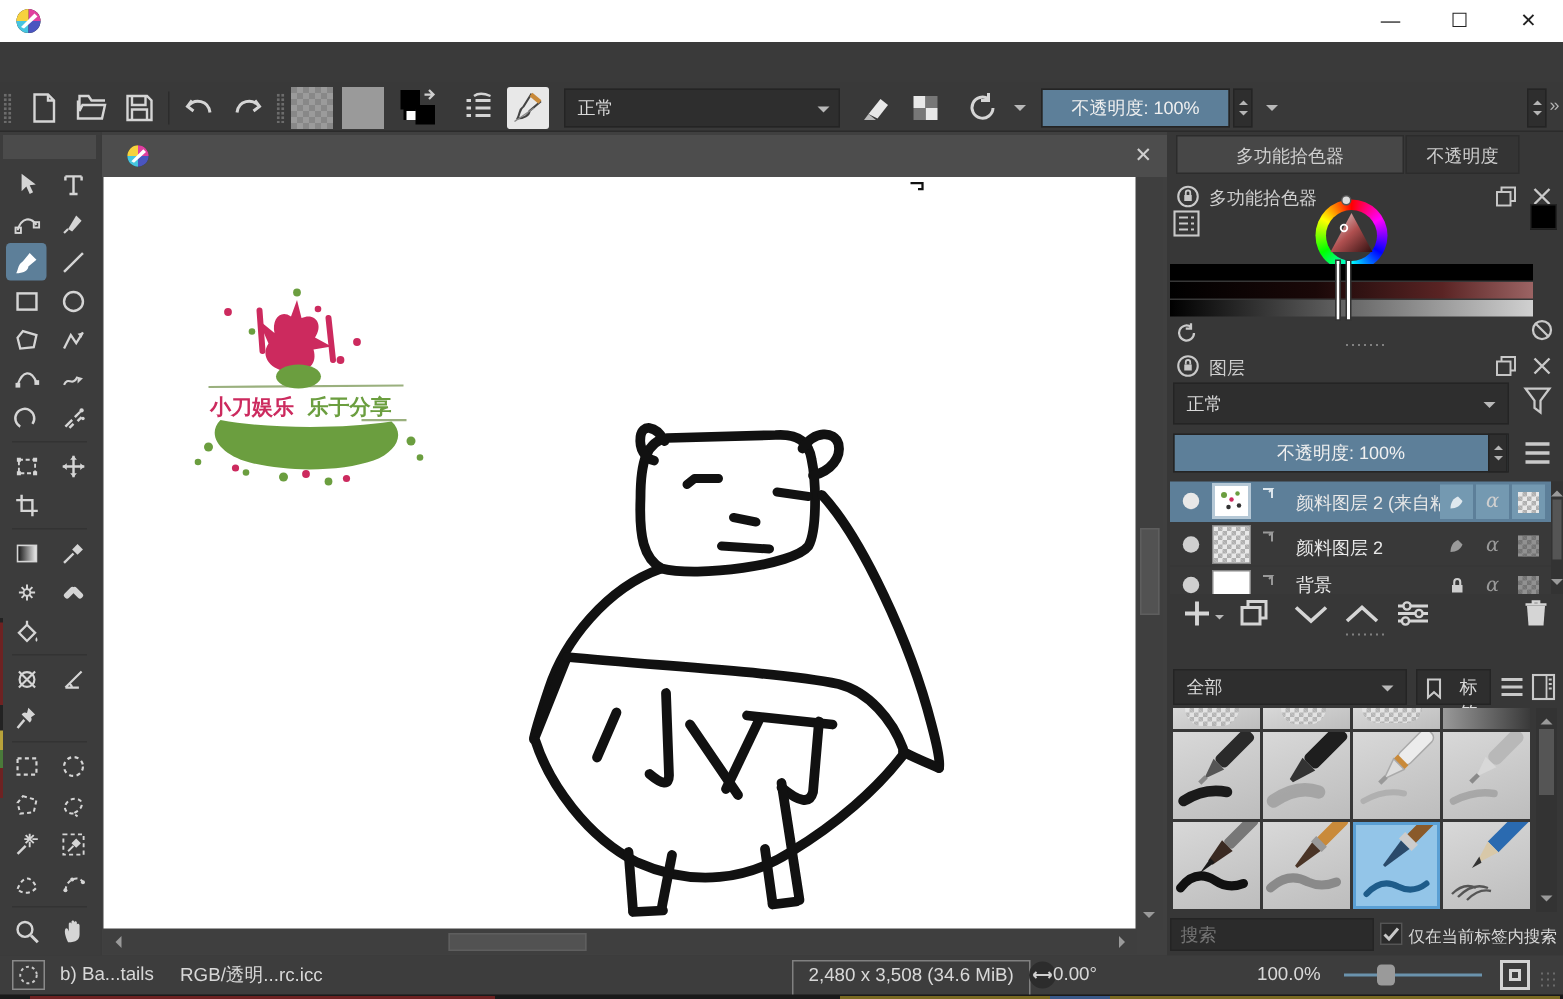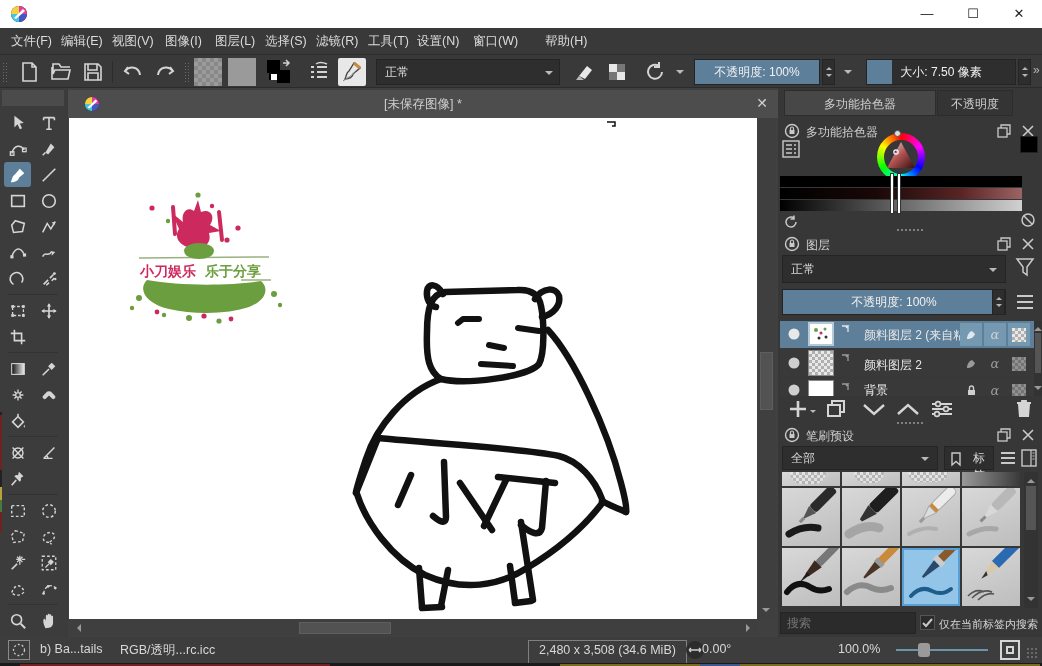--- a/index.html
+++ b/index.html
@@ -66,33 +66,20 @@
       <path d="M1,9 A8,8 0 0 1 9,1 L9,9 Z" fill="#f7d23e"></path>
       <path d="M9,17 A8,8 0 0 1 1,9 L9,9 Z" fill="#45c5e0"></path>
       <path d="M17,9 A8,8 0 0 1 9,17 L9,9 Z" fill="#4a55c0"></path>
       <path d="M4,13 L13,4 L15,6 L6,14 Z" fill="#fff"></path>
     </svg>
     <div class="winbtn" style="right:92px">—</div>
     <div class="winbtn" style="right:46px">☐</div>
     <div class="winbtn" style="right:0">✕</div>
   </div>
 
-  <div id="menubar">
-    <span class="menu-item" style="left:2px">文件(F)</span>
-    <span class="menu-item" style="left:52px">编辑(E)</span>
-    <span class="menu-item" style="left:103px">视图(V)</span>
-    <span class="menu-item" style="left:156px">图像(I)</span>
-    <span class="menu-item" style="left:206px">图层(L)</span>
-    <span class="menu-item" style="left:256px">选择(S)</span>
-    <span class="menu-item" style="left:307px">滤镜(R)</span>
-    <span class="menu-item" style="left:359px">工具(T)</span>
-    <span class="menu-item" style="left:408px">设置(N)</span>
-    <span class="menu-item" style="left:464px">窗口(W)</span>
-    <span class="menu-item" style="left:536px">帮助(H)</span>
-  </div>
 
   <div id="toolbar">
     <div class="grip" style="left:2px"></div>
     <svg class="tbtn" style="left:16px" viewBox="0 0 26 26">
         <path d="M7,4 h9 l4,4 v14 h-13 z M16,4 v4 h4" fill="none" stroke="#d5d5d5" stroke-width="1.6"></path>
       </svg>
     <svg class="tbtn" style="left:48px" viewBox="0 0 26 26">
         <path d="M4,8 v12 h16 l2,-9 h-15 l-2,4 v-10 h6 l2,3 h9" fill="none" stroke="#d5d5d5" stroke-width="1.6"></path>
       </svg>
     <svg class="tbtn" style="left:80px" viewBox="0 0 26 26">
@@ -143,24 +130,20 @@
     <svg class="tbtn" style="left:642px" viewBox="0 0 26 26">
         <path d="M20,13 a7,7 0 1 1 -3,-6 M17,3 v5 h-5" fill="none" stroke="#d5d5d5" stroke-width="2"></path>
       </svg>
     <i class="dar" style="left:676px;top:15px"></i>
     <div class="slider" style="left:694px;top:4px;width:126px;height:26px">
       <div class="fill" style="width:100%"></div>
       <div class="lbl">不透明度: 100%</div>
     </div>
     <div class="spin" style="left:822px;top:4px;height:26px"></div>
     <i class="dar" style="left:844px;top:15px"></i>
-    <div class="slider" style="left:866px;top:4px;width:150px;height:26px">
-      <div class="fill" style="width:25px"></div>
-      <div class="lbl">大小: 7.50 像素</div>
-    </div>
     <div class="spin" style="left:1018px;top:4px;height:26px"></div>
     <div class="abs" style="left:1033px;top:8px;color:#b5b5b5;font-size:12px">»</div>
   </div>
 
   <div id="toolbox">
     <div class="hdr"></div>
     <div class="tool" style="left:4px;top:22px">
         <svg width="18" height="18" viewBox="0 0 20 20">
           <path d="M6,2 L6,15 L9.5,11.5 L12,17 L14.5,15.8 L12,10.5 L16.5,10 Z" fill="#d5d5d5"></path>
         </svg>
@@ -378,21 +361,20 @@
   <div id="subwin">
     <div id="subtitle">
       <svg class="abs" style="left:16px;top:6px" width="16" height="16" viewBox="0 0 18 18">
         <circle cx="9" cy="9" r="8" fill="#2a2a2a"></circle>
         <path d="M9,1 A8,8 0 0 1 17,9 L9,9 Z" fill="#e040a0"></path>
         <path d="M1,9 A8,8 0 0 1 9,1 L9,9 Z" fill="#f7d23e"></path>
         <path d="M9,17 A8,8 0 0 1 1,9 L9,9 Z" fill="#45c5e0"></path>
         <path d="M17,9 A8,8 0 0 1 9,17 L9,9 Z" fill="#4a55c0"></path>
         <path d="M4,13 L13,4 L15,6 L6,14 Z" fill="#fff"></path>
       </svg>
-      <span class="t">[未保存图像] *</span>
       <span class="abs" style="right:10px;top:5px;color:#cfcfcf;font-size:14px">✕</span>
     </div>
     <div id="canvas">
       <svg width="688" height="501" viewBox="0 0 688 501">
         <path d="M538,4 h8 v4 h-3" stroke="#111" stroke-width="1.5" fill="none"></path>
 
         <g>
           <line x1="70" y1="140" x2="200" y2="139" stroke="#9ab07e" stroke-width="1.5"></line>
           <line x1="172" y1="162" x2="202" y2="162" stroke="#9ab07e" stroke-width="1.5"></line>
           <path d="M104,89 L106,116" stroke="#cc2a5e" stroke-width="4" stroke-linecap="round"></path>
@@ -639,35 +621,20 @@
         <circle cx="10" cy="6" r="2.4" fill="#3a3a3a" stroke="#d5d5d5" stroke-width="1.6"></circle>
         <circle cx="18" cy="11" r="2.4" fill="#3a3a3a" stroke="#d5d5d5" stroke-width="1.6"></circle>
         <circle cx="9" cy="16" r="2.4" fill="#3a3a3a" stroke="#d5d5d5" stroke-width="1.6"></circle>
       </svg>
     <svg class="abs" style="left:234px;top:310px" width="24" height="22" viewBox="0 0 24 22">
         <path d="M6,6 H18 L17,19 H7 Z" fill="#d5d5d5"></path>
         <path d="M5,5 H19 M10,5 V3 H14 V5" stroke="#d5d5d5" stroke-width="1.8" fill="none"></path>
       </svg>
     <div class="dots6" style="top:333px"></div>
 
-    <div class="dockhdr" style="top:337px">
-      <svg class="hbtn" style="left:6px" viewBox="0 0 16 16">
-          <circle cx="8" cy="8" r="6.5" fill="none" stroke="#c9c9c9" stroke-width="1.4"></circle>
-          <rect x="5.5" y="7" width="5" height="4" fill="#c9c9c9"></rect>
-          <path d="M6.5,7 v-1.5 a1.5,1.5 0 0 1 3,0 V7" fill="none" stroke="#c9c9c9" stroke-width="1.2"></path>
-        </svg>
-      <span class="t">笔刷预设</span>
-      <svg class="hbtn" style="left:218px" viewBox="0 0 16 16">
-          <rect x="2" y="5" width="9" height="9" fill="none" stroke="#c9c9c9" stroke-width="1.3"></rect>
-          <path d="M5,5 V2 H14 V11 H11" fill="none" stroke="#c9c9c9" stroke-width="1.3"></path>
-        </svg>
-      <svg class="hbtn" style="left:242px" viewBox="0 0 16 16">
-          <path d="M3,3 L13,13 M13,3 L3,13" stroke="#c9c9c9" stroke-width="1.6"></path>
-        </svg>
-    </div>
     <div class="ddown" style="left:4px;top:358px;width:156px;height:24px;line-height:22px;padding-left:8px">
       <span>全部</span>
       <i class="dar" style="right:8px;top:10px"></i>
     </div>
     <div class="ddown" style="left:166px;top:358px;width:50px;height:24px">
       <svg class="abs" style="left:4px;top:4px" width="14" height="16" viewBox="0 0 14 16">
           <path d="M3,2 H11 V14 L7,10.5 L3,14 Z" fill="none" stroke="#c9c9c9" stroke-width="1.4"></path>
         </svg>
       <span class="abs" style="left:28px;top:3px">标签</span>
     </div>

